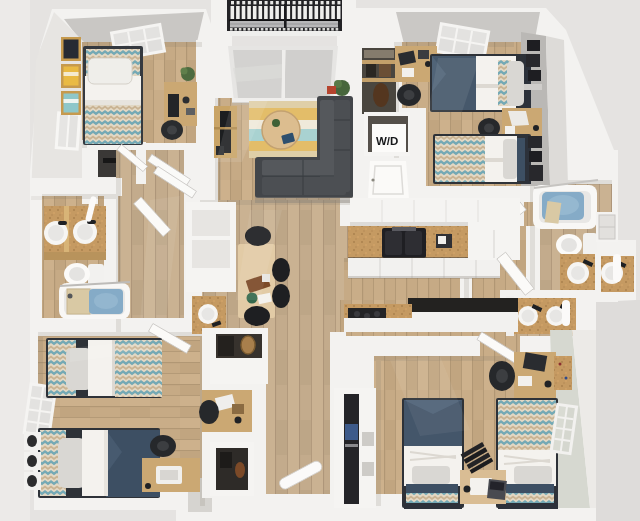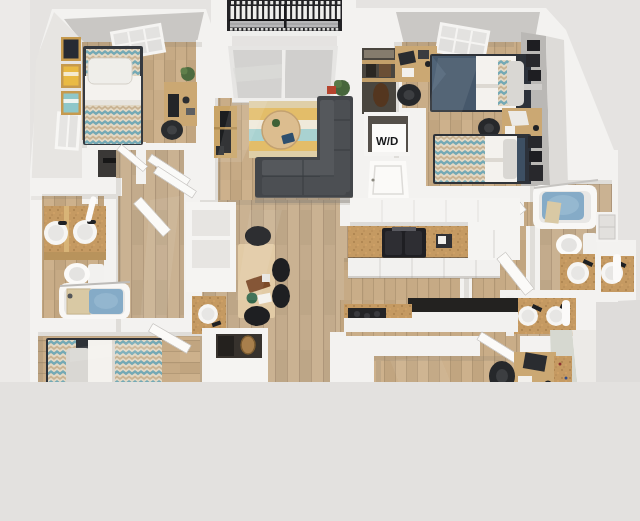--- a/index.html
+++ b/index.html
@@ -1,16 +1,16 @@
 <!DOCTYPE html>
 <html><head>
 <meta charset="utf-8">
 <style>
 html,body{margin:0;padding:0;background:#e3e1df;font-family:"Liberation Sans",sans-serif;}
-#stage{position:relative;width:640px;height:382px;overflow:hidden;text-align:right;}
+#stage{position:relative;width:640px;height:521px;overflow:hidden;text-align:right;}
 </style>
 </head>
 <body>
 <div id="stage">
 <svg width="640" height="521" viewBox="0 0 640 521">
 <defs>
 <pattern id="woodV" width="22" height="60" patternUnits="userSpaceOnUse">
   <rect width="22" height="60" fill="#c6aa85"></rect>
   <rect x="0" width="10" height="60" fill="#cdb18c"></rect>
   <rect x="10" width="1.2" height="60" fill="#b19774"></rect>

